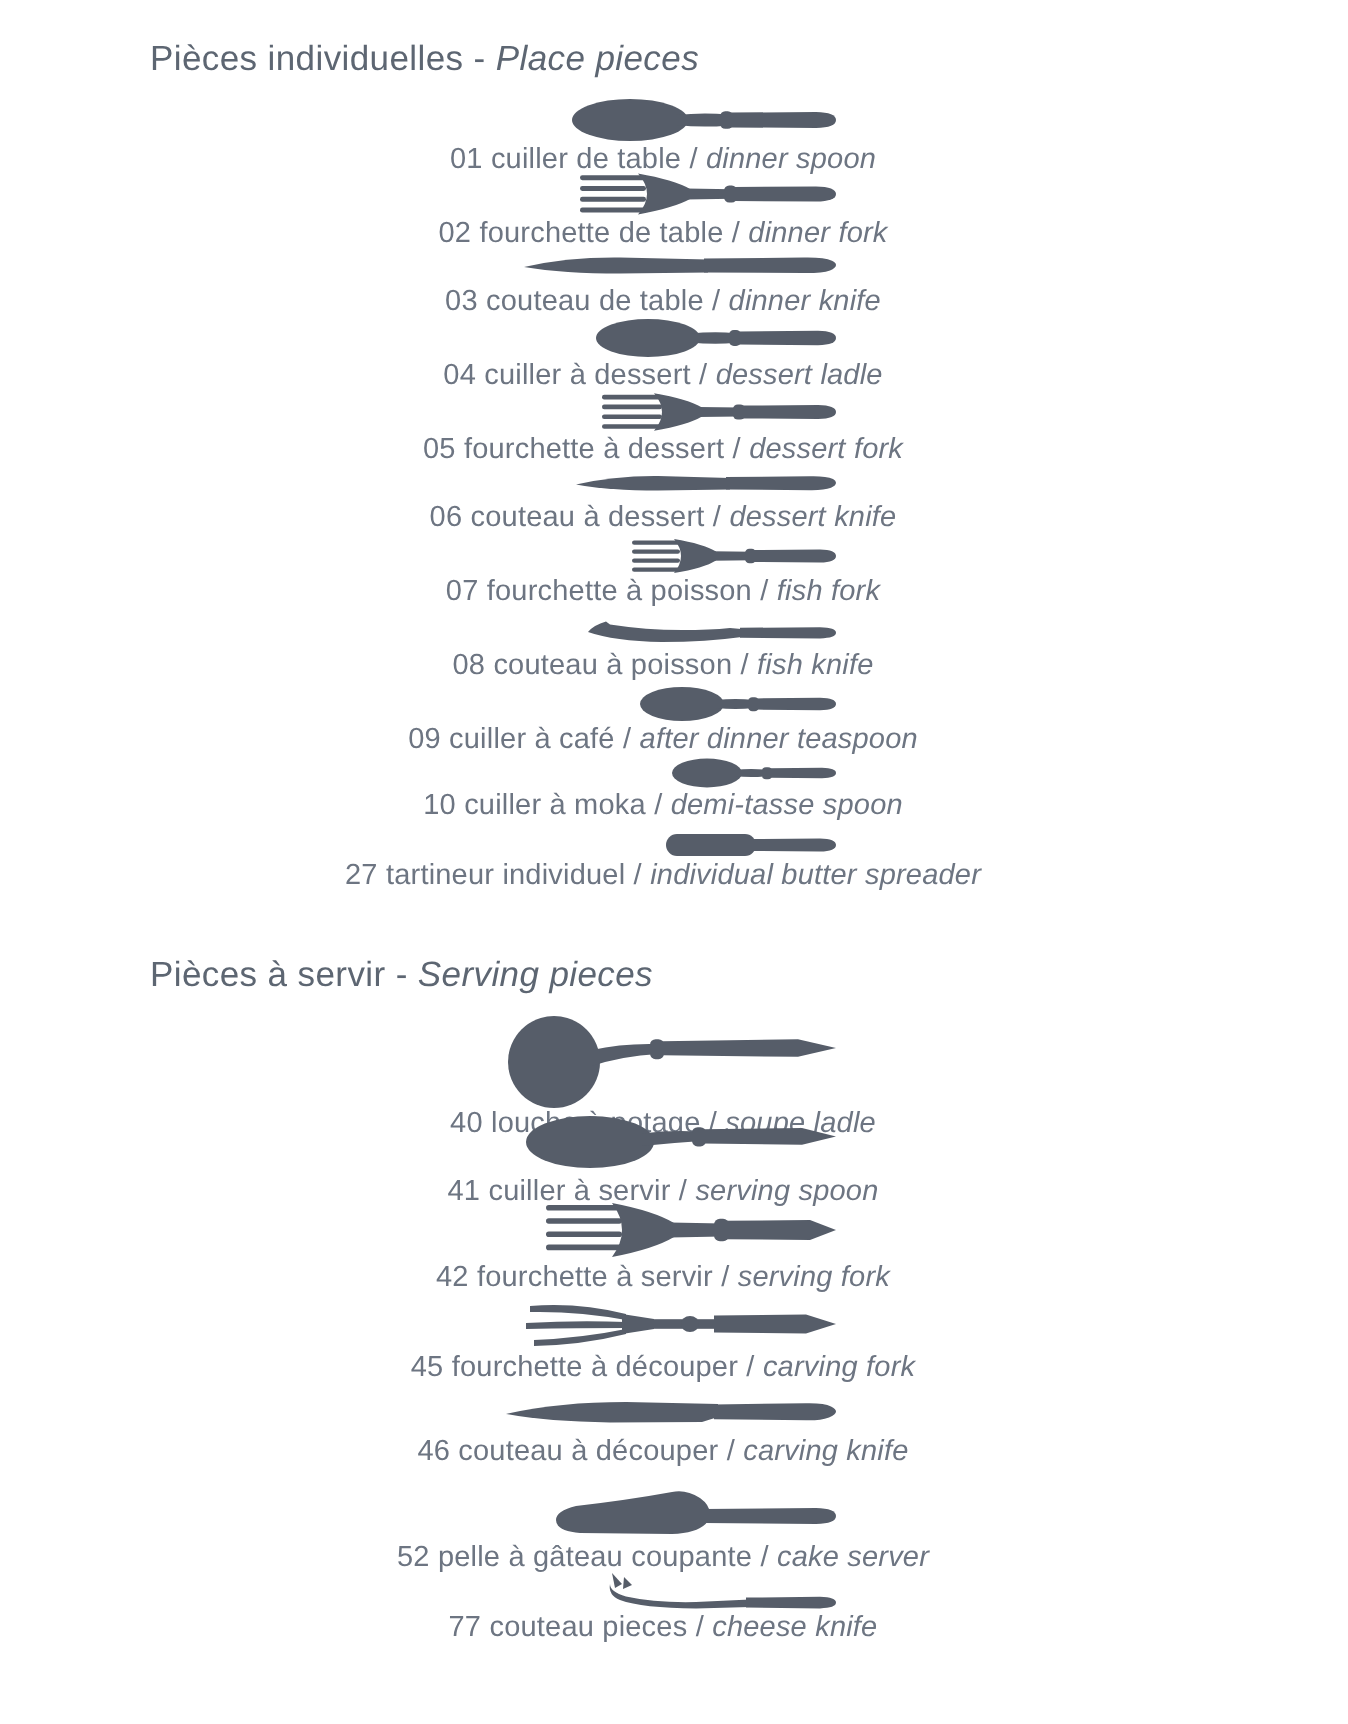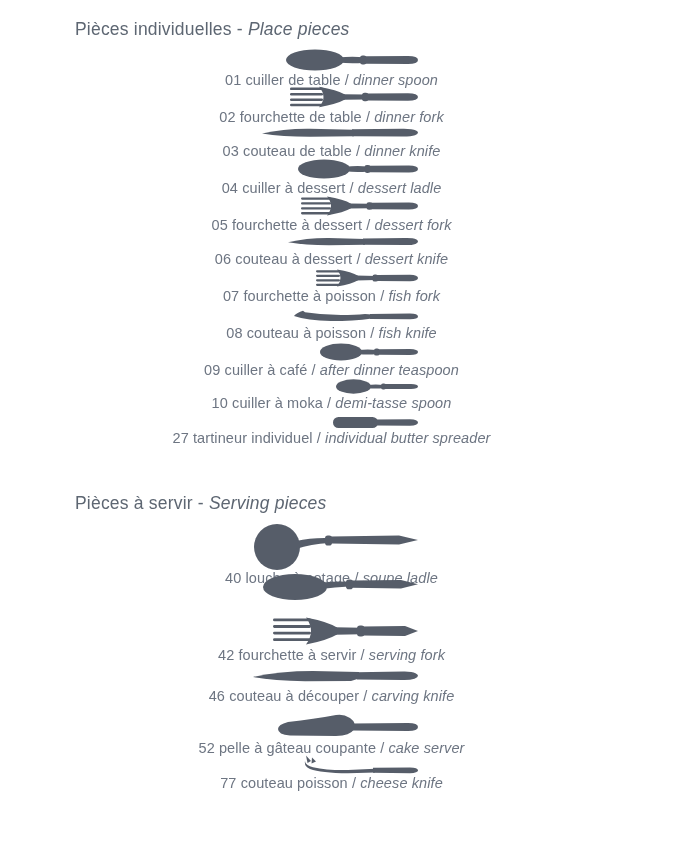--- a/index.html
+++ b/index.html
@@ -25,21 +25,21 @@
   .s1 .row{height:36.7px;}
   .s2 .row{height:46.7px;}
   .row{display:flex;align-items:center;flex-direction:column;}
   .sil{width:180px;display:flex;justify-content:flex-end;align-items:center;color:var(--silhouette);}
   .sil svg{display:block;}
   .label{
     margin-left:8px;font-size:14.5px;color:var(--text);
     white-space:nowrap;letter-spacing:.1px;
   }
   .label .en{font-style:italic;}
-  .section-2{margin-top:38px;}
+  .section-2{margin-top:22px;}
 </style>
 </head>
 <body>
 
 <div class="page">
 
   <div class="section s1 section-1">
     <h2 class="section-title"><span>Pièces individuelles</span> <span>-</span> <span class="en">Place pieces</span></h2>
 
     <div class="rows">
@@ -228,40 +228,57 @@
         <div class="sil">
           <svg width="155" height="36" viewBox="0 0 155 36">
               <g fill="currentColor">
             <ellipse cx="32" cy="19" rx="32" ry="13"></ellipse>
             <path d="M58 14.8 Q72 13 86 13.8 L86 18.6 Q72 19.5 58 21 Z"></path>
             <rect x="83" y="11.6" width="7" height="9.6" rx="2.8"></rect>
             <path d="M88 12.6 L138 12 L155 16.2 L138 20.4 L88 19.8 Z"></path>
           </g>
             </svg>
         </div>
+        <div class="label"><span>41</span> <span>cuiller à servir</span> <span>/</span> <span class="en">serving spoon</span></div>
       </div>
 
       <div class="row">
         <div class="sil">
           <svg width="145" height="32" viewBox="0 0 145 32">
               <g fill="currentColor">
             <rect x="0" y="3.5" width="38" height="2.8" rx="1.4"></rect>
             <rect x="0" y="10.1" width="38" height="2.8" rx="1.4"></rect>
             <rect x="0" y="16.7" width="38" height="2.8" rx="1.4"></rect>
             <rect x="0" y="23.3" width="38" height="2.8" rx="1.4"></rect>
             <path d="M33 2.5 Q54 6.5 64 12.5 L64 19.5 Q54 25.5 33 29.5 Q43 16 33 2.5 Z"></path>
             <path d="M62 12.3 L88 12.7 L88 19.3 L62 19.7 Z"></path>
             <rect x="84" y="10.4" width="7.5" height="11.2" rx="3"></rect>
             <path d="M89 11.4 L132 11 L145 16 L132 21 L89 20.6 Z"></path>
           </g>
             </svg>
         </div>
         <div class="label"><span>42</span> <span>fourchette à servir</span> <span>/</span> <span class="en">serving fork</span></div>
       </div>
 
+      <div class="row">
+        <div class="sil">
+          <svg width="155" height="30" viewBox="0 0 155 30">
+              <g fill="currentColor">
+            <path d="M2 7 Q26 5 50 11 L50 14 Q26 9.5 2 10 Z"></path>
+            <path d="M0 15.5 Q26 14 50 15 L50 18 Q26 18 0 18.5 Z"></path>
+            <path d="M4 24 Q28 23 50 18.5 L50 21 Q28 26.5 4 27 Z"></path>
+            <path d="M48 11 L64 13.5 L64 18.5 L48 21 Z"></path>
+            <rect x="62" y="13.6" width="34" height="4.8"></rect>
+            <ellipse cx="82" cy="16" rx="4.5" ry="4"></ellipse>
+            <path d="M94 11.8 L140 11.2 L155 16 L140 20.8 L94 20.2 Z"></path>
+          </g>
+            </svg>
+        </div>
+        <div class="label"><span>45</span> <span>fourchette à découper</span> <span>/</span> <span class="en">carving fork</span></div>
+      </div>
 
       <div class="row">
         <div class="sil">
           <svg width="165" height="26" viewBox="0 0 165 26">
               <g fill="currentColor">
             <path d="M0 15 Q26 9 60 9 L106 10 L106 16.5 L98 19 L52 19.2 Q20 18.8 0 15 Z"></path>
             <path d="M104 10.2 L150 9.6 Q159 9.4 162.5 11.2 Q165 12.4 165 13.7 Q165 15.3 161.5 16.7 Q157 18.3 150 18.1 L104 17.6 Z"></path>
           </g>
             </svg>
         </div>
@@ -284,19 +301,19 @@
         <div class="sil">
           <svg width="115" height="20" viewBox="0 0 115 20">
               <g fill="currentColor">
             <path d="M3 0.5 L8 6 L4.5 8 Z"></path>
             <path d="M9 2.5 L13 6.5 L8.5 8.5 Z"></path>
             <path d="M2 6 Q2 10 10 12.2 Q25 15.5 45 15 L72 13.8 L72 17.5 L45 18.3 Q18 18 7 14 Q1 11.5 2 6 Z"></path>
             <path d="M70 12.8 L107 12.4 Q115 12.6 115 15.3 Q115 18 107 18.2 L70 17.8 Z"></path>
           </g>
             </svg>
         </div>
-        <div class="label"><span>77</span> <span>couteau poisson</span> <span>/</span> <span class="en">cheese knife</span></div>
+        <div class="label"><span>77</span> <span>couteau pieces</span> <span>/</span> <span class="en">cheese knife</span></div>
       </div>
 
     </div>
   </div>
 
 </div>
 
 </body></html>

